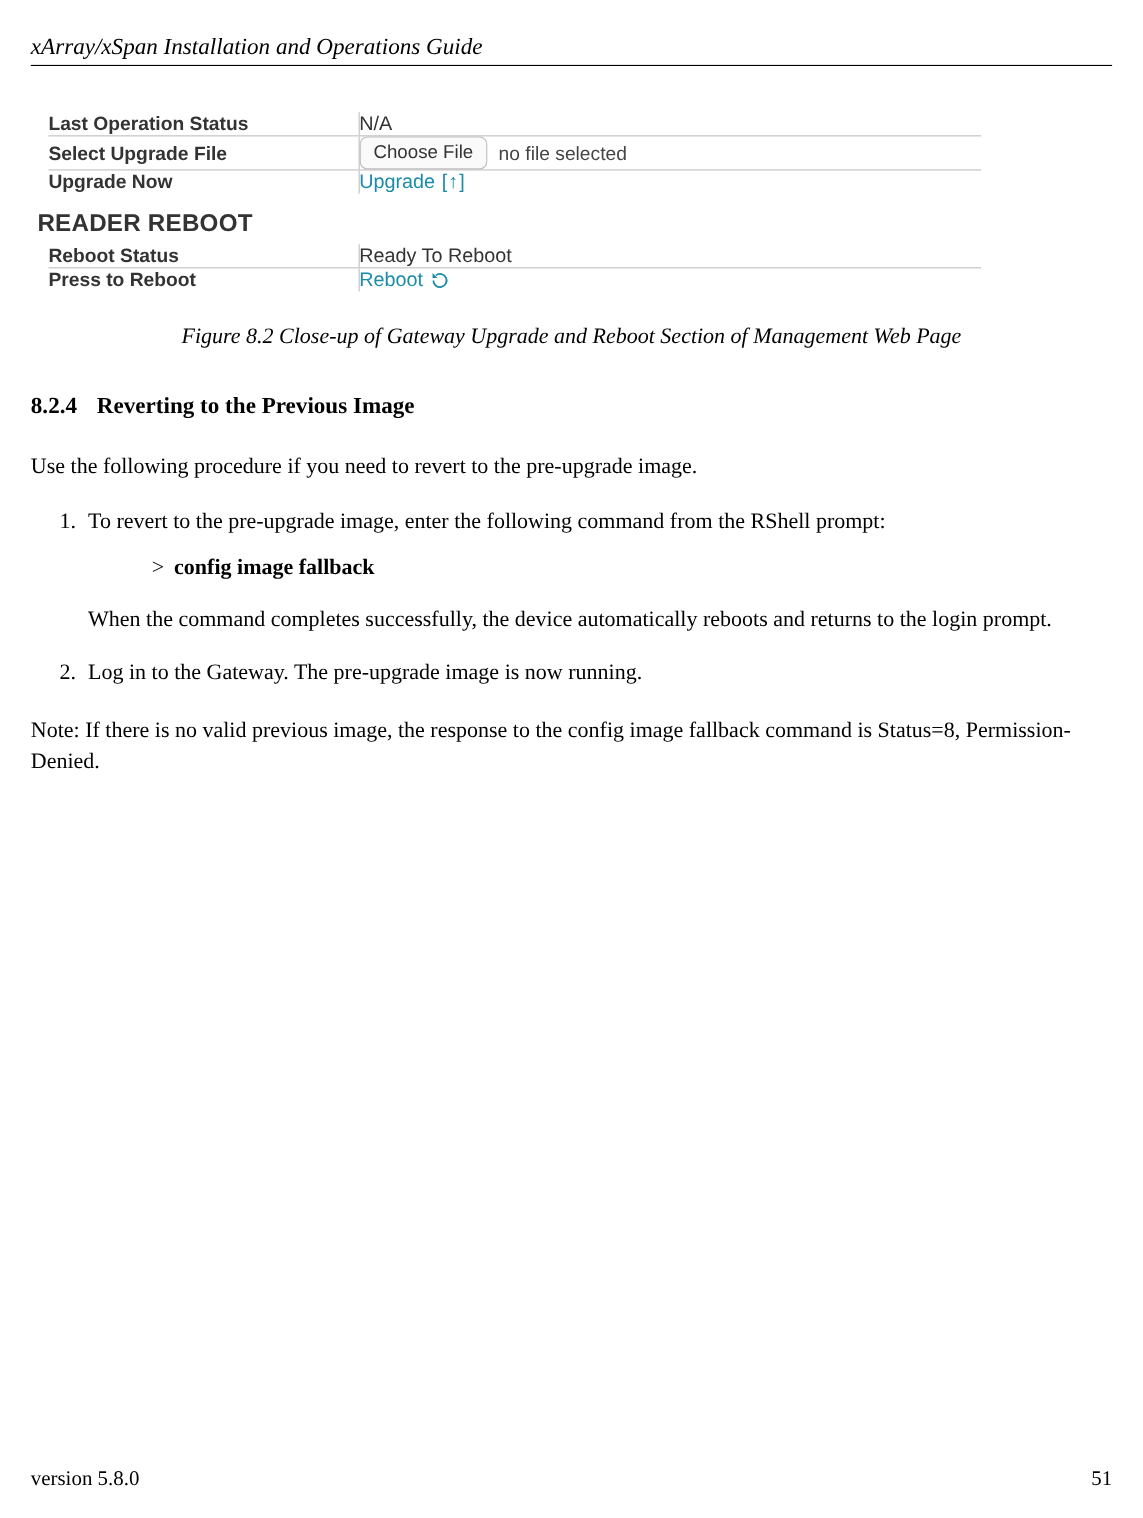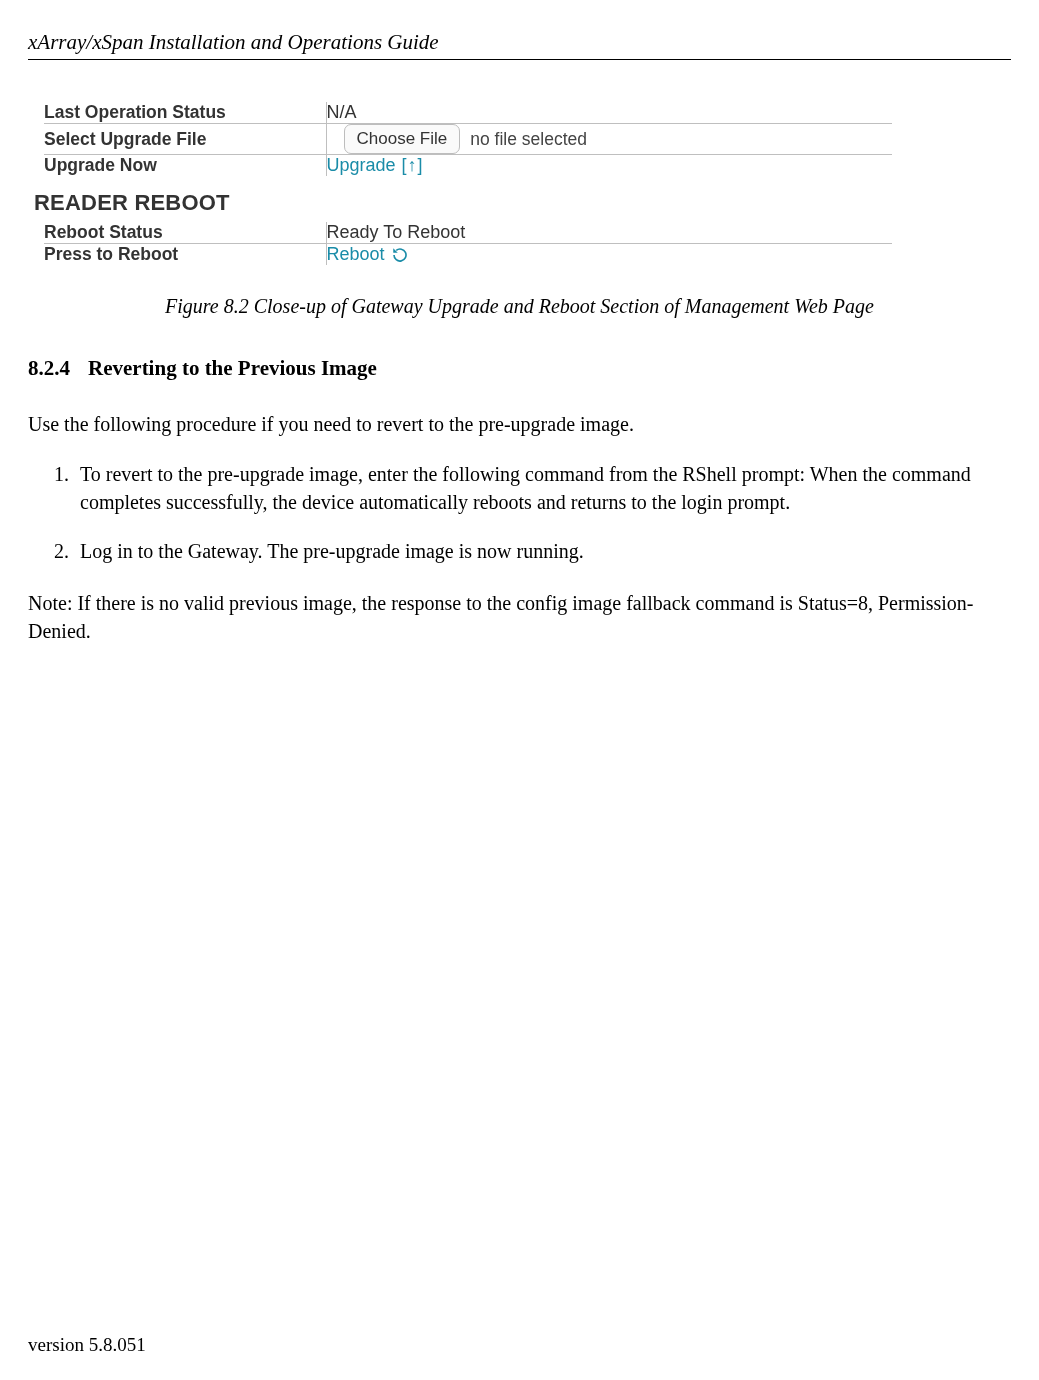--- a/index.html
+++ b/index.html
@@ -56,21 +56,20 @@
   .right-cell {
     font-size: 18px;
     color: #333;
     padding: 8px 8px 8px 26px;
   }
   .tbl2 .right-cell { }
   .choose-wrap {
     display: inline-flex;
     align-items: center;
     gap: 10px;
-    padding-left: 17px;
   }
   .choose-btn {
     border: 1px solid #bdbdbd;
     border-radius: 7px;
     background: #fafafa;
     padding: 4px 12px;
     font-family: Arial, Helvetica, sans-serif;
     font-size: 17px;
     color: #333;
     cursor: pointer;
@@ -121,20 +120,21 @@
     font-size: 20px;
     line-height: 1.4;
   }
   .note-p .note-label { font-weight: normal; }
   .footer {
     position: absolute;
     bottom: 24px;
     left: 28px;
     right: 28px;
     display: flex;
+    justify-content: space-between;
     font-size: 19px;
   }
   .reboot-icon { width: 18px; height: 18px; }
 </style>
 </head>
 <body>
 
 <div class="header-title">xArray/xSpan Installation and Operations Guide</div>
 
 <div class="ui-block">
@@ -193,20 +193,24 @@
 <div class="subsection">
   <span>8.2.4</span>
   <span>Reverting to the Previous Image</span>
 </div>
 
 <p class="body-p">Use the following procedure if you need to revert to the pre-upgrade image.</p>
 
 <ol class="steps">
   <li>
     <span>To revert to the pre-upgrade image, enter the following command from the RShell prompt:</span>
+    <div class="cmd-indent">
+      <span class="gt">&gt;</span>
+      <span class="cmd">config image fallback</span>
+    </div>
     <span>When the command completes successfully, the device automatically reboots and returns to the login prompt.</span>
   </li>
   <li>Log in to the Gateway. The pre-upgrade image is now running.</li>
 </ol>
 
 <p class="note-p">
   <span class="note-label">Note</span><span>: If there is no valid previous image, the response to the config image fallback command is Status=8, Permission-Denied.</span>
 </p>
 
 <div class="footer">

